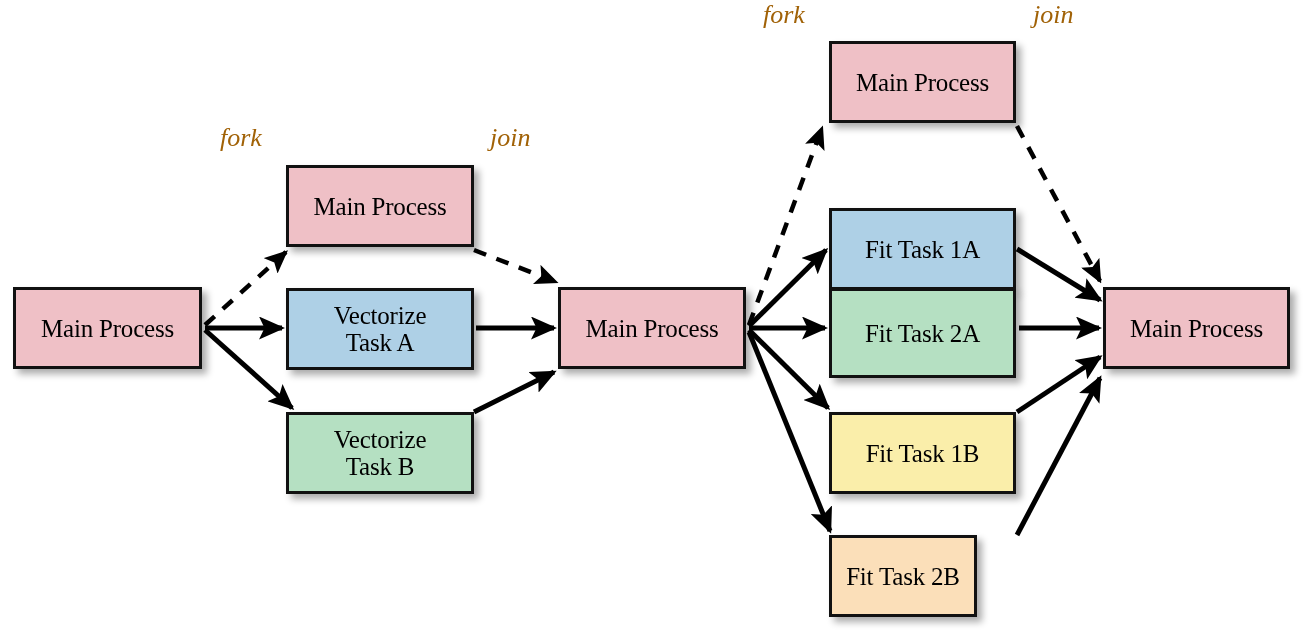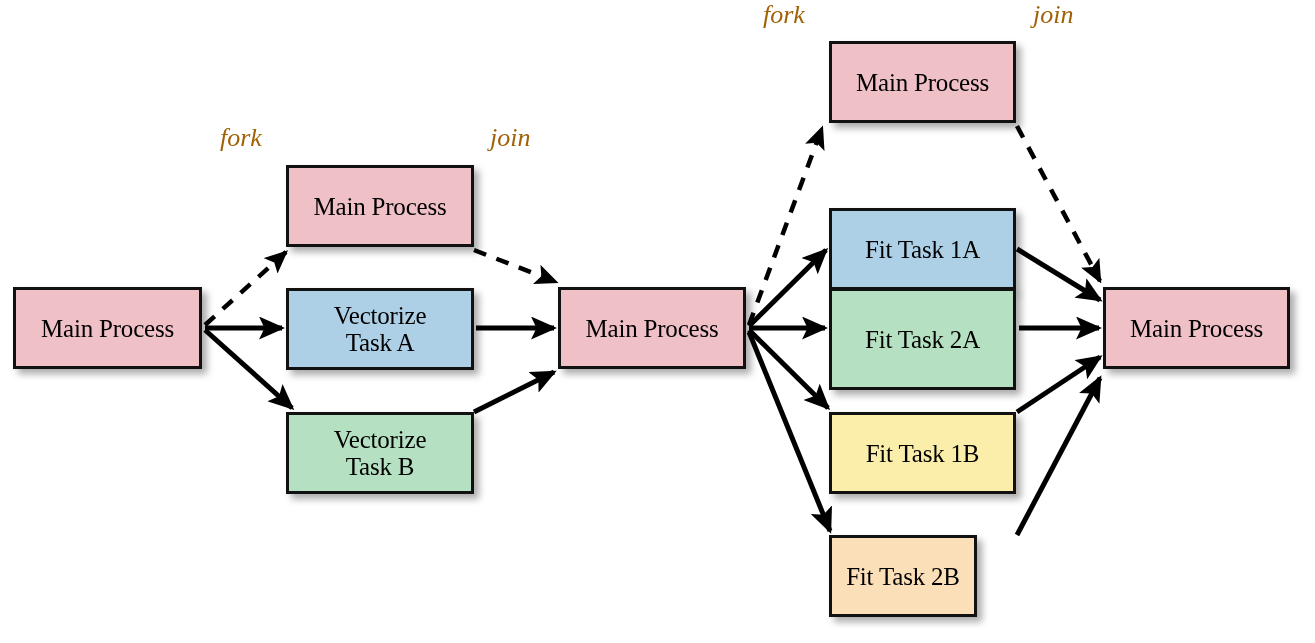--- a/index.html
+++ b/index.html
@@ -109,21 +109,21 @@
       <div class="node-box" style="left: 829px; top: 41px; width: 187px; height: 82px; background: rgb(239, 192, 198); border-color: rgb(17, 17, 17);">
         <div>
           <span class="label-line">Main Process</span>
         </div>
       </div>
       <div class="node-box" style="left: 829px; top: 165px; width: 187px; height: 82px; background: rgb(174, 208, 230); border-color: rgb(17, 17, 17); margin-top: 43px;">
         <div>
           <span class="label-line">Fit Task 1A</span>
         </div>
       </div>
-      <div class="node-box" style="left: 829px; top: 288px; width: 187px; height: 102px; background: rgb(181, 224, 194); border-color: rgb(17, 17, 17);">
+      <div class="node-box" style="left: 829px; top: 288px; width: 187px; height: 90px; background: rgb(181, 224, 194); border-color: rgb(17, 17, 17);">
         <div>
           <span class="label-line">Fit Task 2A</span>
         </div>
       </div>
       <div class="node-box" style="left: 829px; top: 412px; width: 187px; height: 82px; background: rgb(250, 238, 170); border-color: rgb(17, 17, 17); text-align: right;">
         <div>
           <span class="label-line">Fit Task 1B</span>
         </div>
       </div>
       <div class="node-box" style="left: 829px; top: 535px; width: 148px; height: 82px; background: rgb(251, 223, 185); border-color: rgb(17, 17, 17);">

